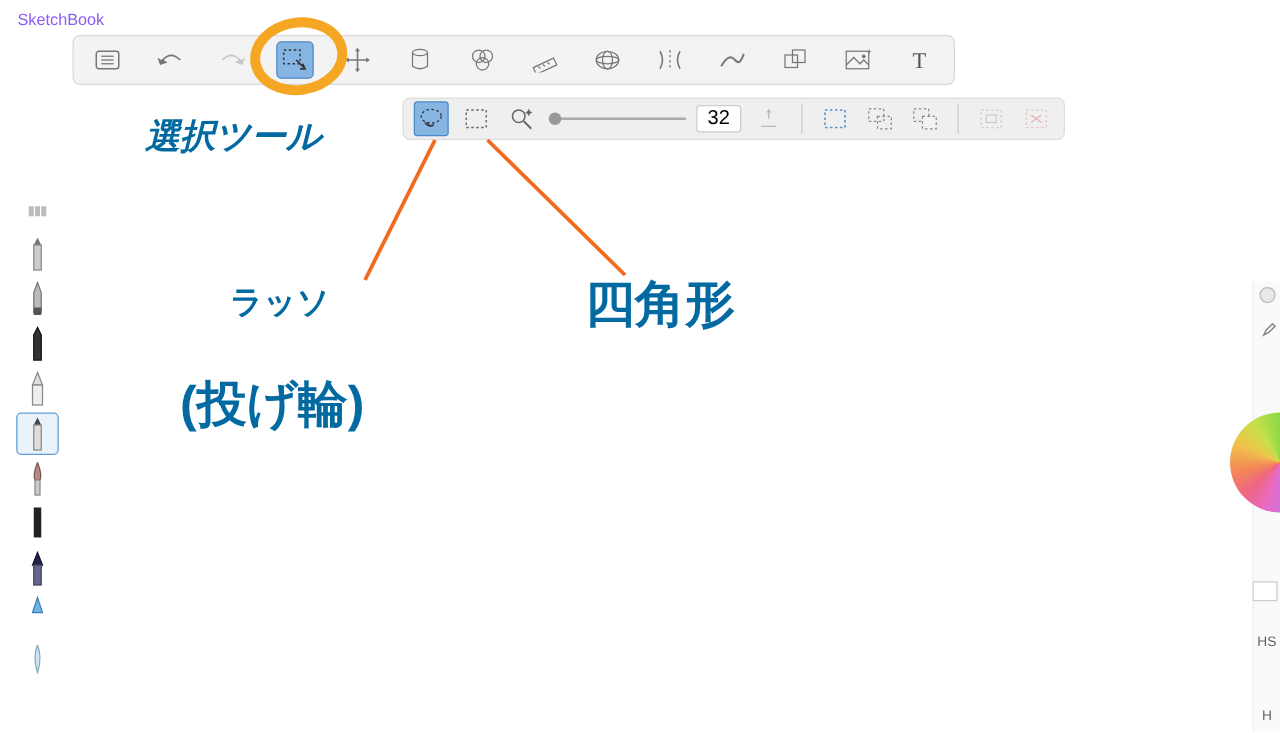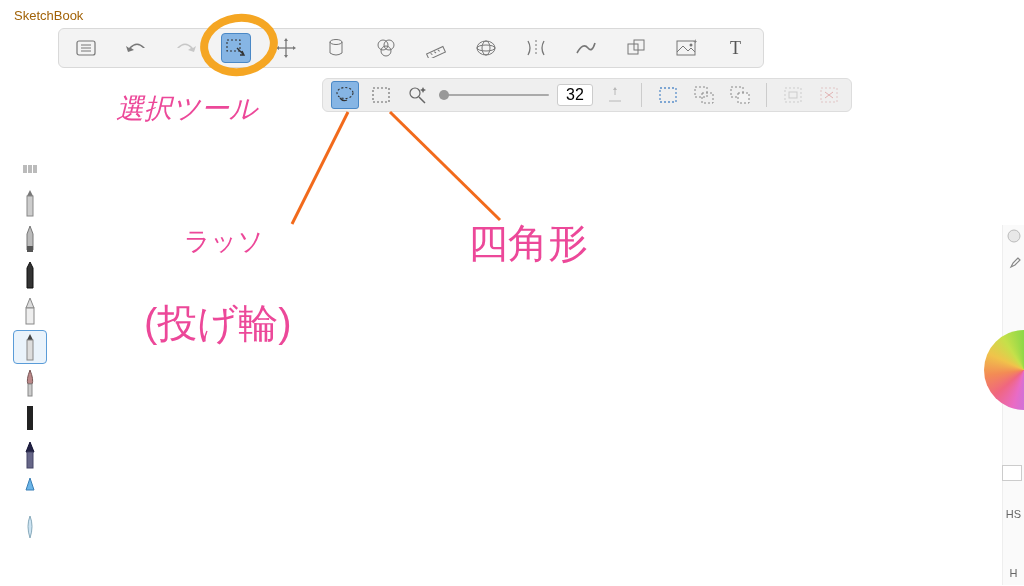--- a/index.html
+++ b/index.html
@@ -10,21 +10,21 @@
     font-family: -apple-system, "Segoe UI", sans-serif;
     font-size: 13px;
     color: #333;
     position: relative;
     overflow: hidden;
   }
   .app-title {
     position: absolute;
     top: 8px; left: 14px;
     font-size: 13px;
-    color: #a16207;
+    color: #8b5cf6;
   }
   .main-toolbar {
     position: absolute;
     top: 28px; left: 58px;
     height: 40px;
     background: #f3f3f3;
     border: 1px solid #d9d9d9;
     border-radius: 6px;
     display: flex;
     align-items: center;
@@ -122,21 +122,21 @@
     border-radius: 50%;
     background: conic-gradient(#8bd847,#46e37f,#35e0d0,#55b7f3,#7a8cf0,#b978ea,#e96bc5,#f06680,#f38b55,#f0c34b,#c6e04a,#8bd847);
   }
   .color-swatch {
     position: absolute;
     right: 2px; top: 465px;
     width: 20px; height: 16px;
     background: #fff; border: 1px solid #ccc;
   }
   
-  .anno { position: absolute; color: #ec4899; font-weight: 400; font-family: "Comic Sans MS", "Hiragino Kaku Gothic ProN", sans-serif; }
+  .anno { position: absolute; color: #0369a1; font-weight: 700; font-family: "Comic Sans MS", "Hiragino Kaku Gothic ProN", sans-serif; }
   .circle-anno {
     position: absolute;
     top: 14px; left: 200px;
     width: 78px; height: 62px;
     border: 8px solid #f5a623;
     border-radius: 50%;
     transform: rotate(-8deg);
     pointer-events: none;
   }
   svg.line-anno { position: absolute; pointer-events: none; }

